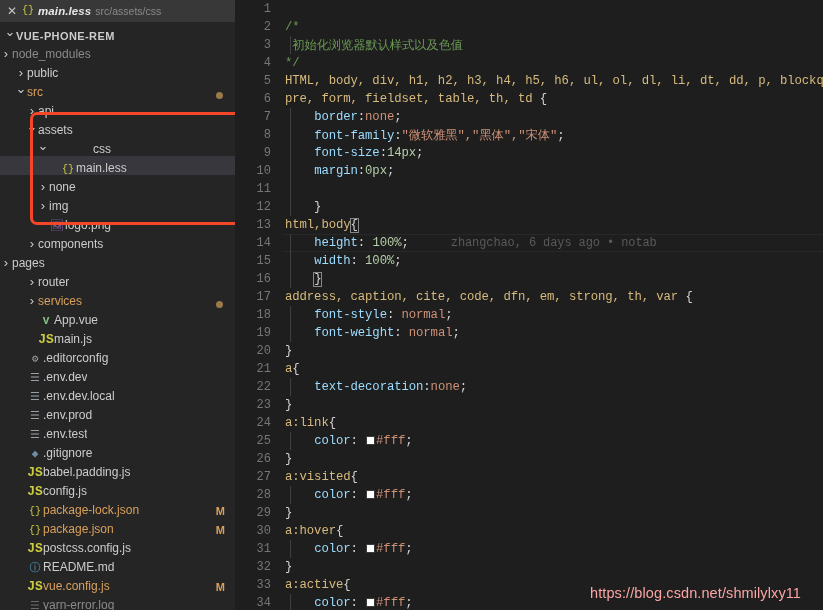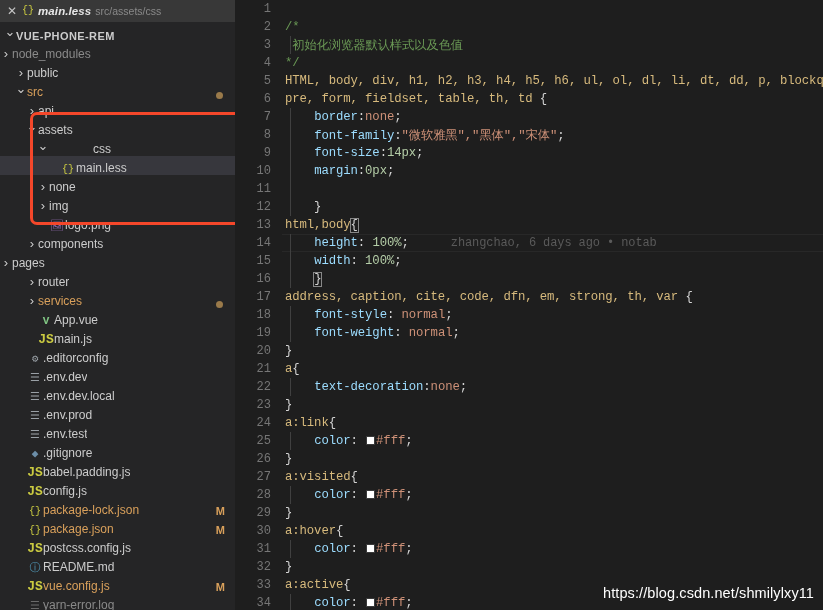--- a/index.html
+++ b/index.html
@@ -127,22 +127,22 @@
   }
   .bracket {
     display: inline-block; border: 1px solid #888888;
     margin: 0 -1px; padding: 0 0px; line-height: 13px;
   }
   .blame {
     color: #5a5a5a; font-size: 12px; padding-left: 42px;
     font-family: "Liberation Mono", monospace;
   }
   #watermark {
-    position: absolute; right: 9px; bottom: 9px;
-    color: #ffffff; font-size: 14.5px;
+    position: absolute; right: 22px; bottom: 9px;
+    color: #fca5a5; font-size: 14.5px;
     font-family: "Liberation Sans", sans-serif;
     letter-spacing: .1px;
   }
   
   #annot {
     position: absolute; left: 30px; top: 112px;
     width: 212px; height: 113px;
     border: 3px solid #f4472a; border-radius: 7px;
     pointer-events: none; z-index: 20;
   }

